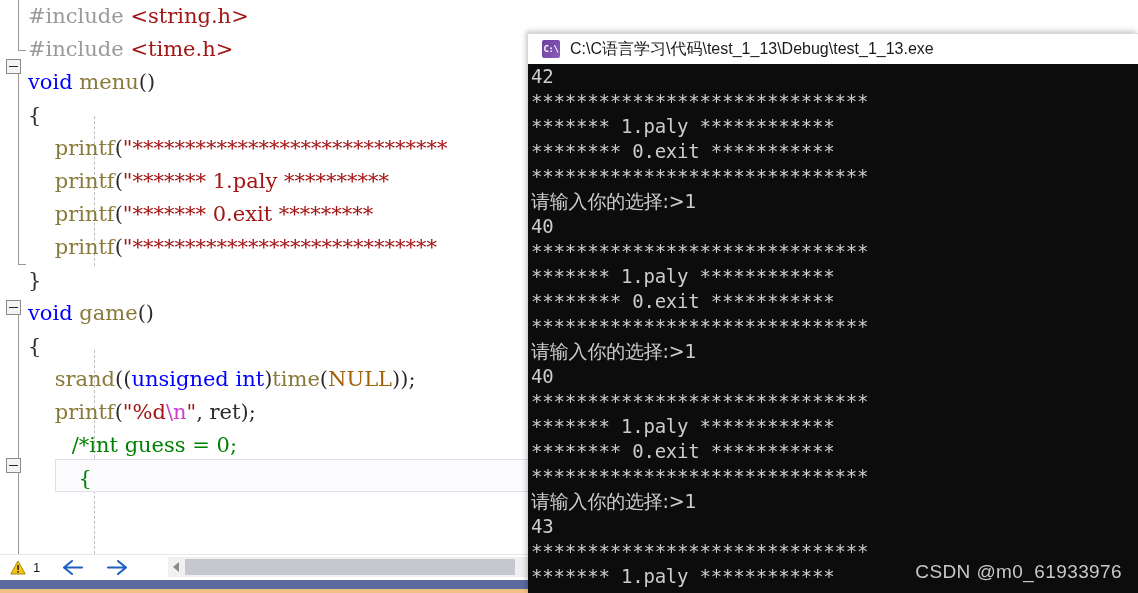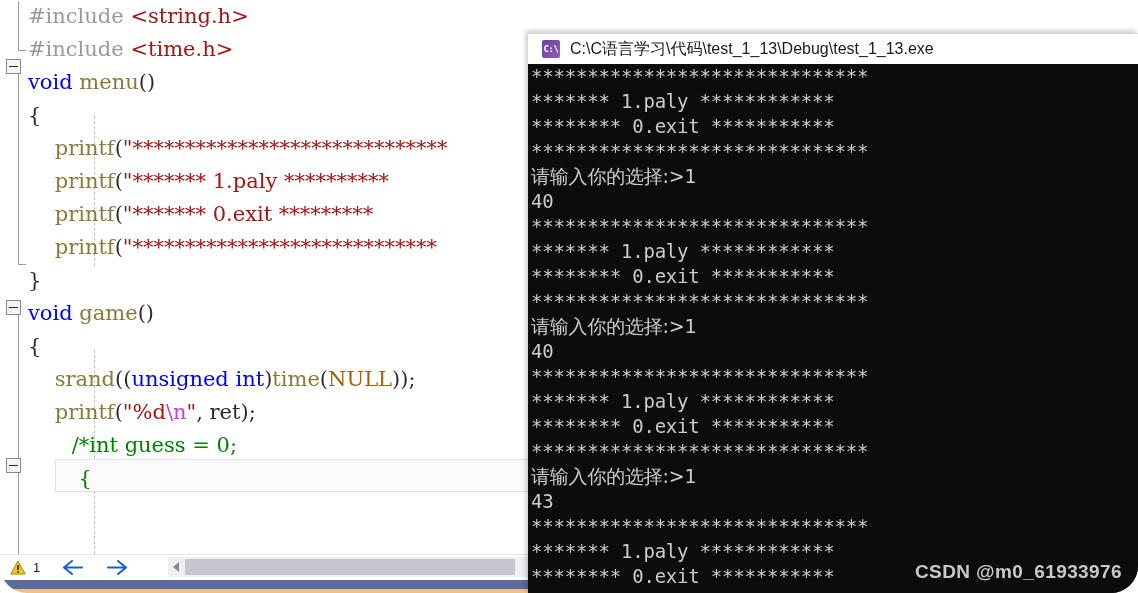--- a/index.html
+++ b/index.html
@@ -2,21 +2,21 @@
 <html><head>
 <meta charset="utf-8">
 <style>
   * { box-sizing: border-box; margin: 0; padding: 0; }
   html, body {
     width: 1138px; height: 593px;
     overflow: hidden;
     background: #ffffff;
     font-family: "Liberation Sans", sans-serif;
   }
-  #root { position: relative; width: 1138px; height: 593px; overflow: hidden; background:#fff;border-radius:27px; }
+  #root { position: relative; width: 1138px; height: 593px; overflow: hidden; background:#fff; }
 
   
   #editor {
     position: absolute; left: 0; top: 0; width: 560px; height: 593px;
     background: #ffffff;
   }
   .code-area {
     position: absolute; left: 0; top: 0; width: 560px; height: 554px;
     overflow: hidden;
     background: #ffffff;
@@ -167,21 +167,20 @@
   .con-line.cjk {
     font-family: "DejaVu Sans", sans-serif;
     font-size: 19px;
   }
   .watermark {
     position: absolute; right: 16px; bottom: 10px;
     font-family: "Liberation Sans", sans-serif;
     font-size: 19px;
     color: #c9c9c9;
     letter-spacing: 0.4px;
-    font-weight: bold;
   }
 </style>
 </head>
 <body>
 
 <div id="root">
 
   <div id="editor">
 
     <div class="code-area">
@@ -261,20 +260,21 @@
     <div class="ed-bottombar"></div>
     <div class="ed-bottombar2"></div>
   </div>
 
   <div id="console">
     <div class="con-title">
       <span class="con-icon">C:\</span>
       <span class="con-title-text">C:\C语言学习\代码\test_1_13\Debug\test_1_13.exe</span>
     </div>
     <div class="con-body" id="console-output">
+        <div class="con-line">42</div>
         <div class="con-line">******************************</div>
         <div class="con-line">******* 1.paly ************</div>
         <div class="con-line">******** 0.exit ***********</div>
         <div class="con-line">******************************</div>
         <div class="con-line cjk">请输入你的选择:&gt;1</div>
         <div class="con-line">40</div>
         <div class="con-line">******************************</div>
         <div class="con-line">******* 1.paly ************</div>
         <div class="con-line">******** 0.exit ***********</div>
         <div class="con-line">******************************</div>

